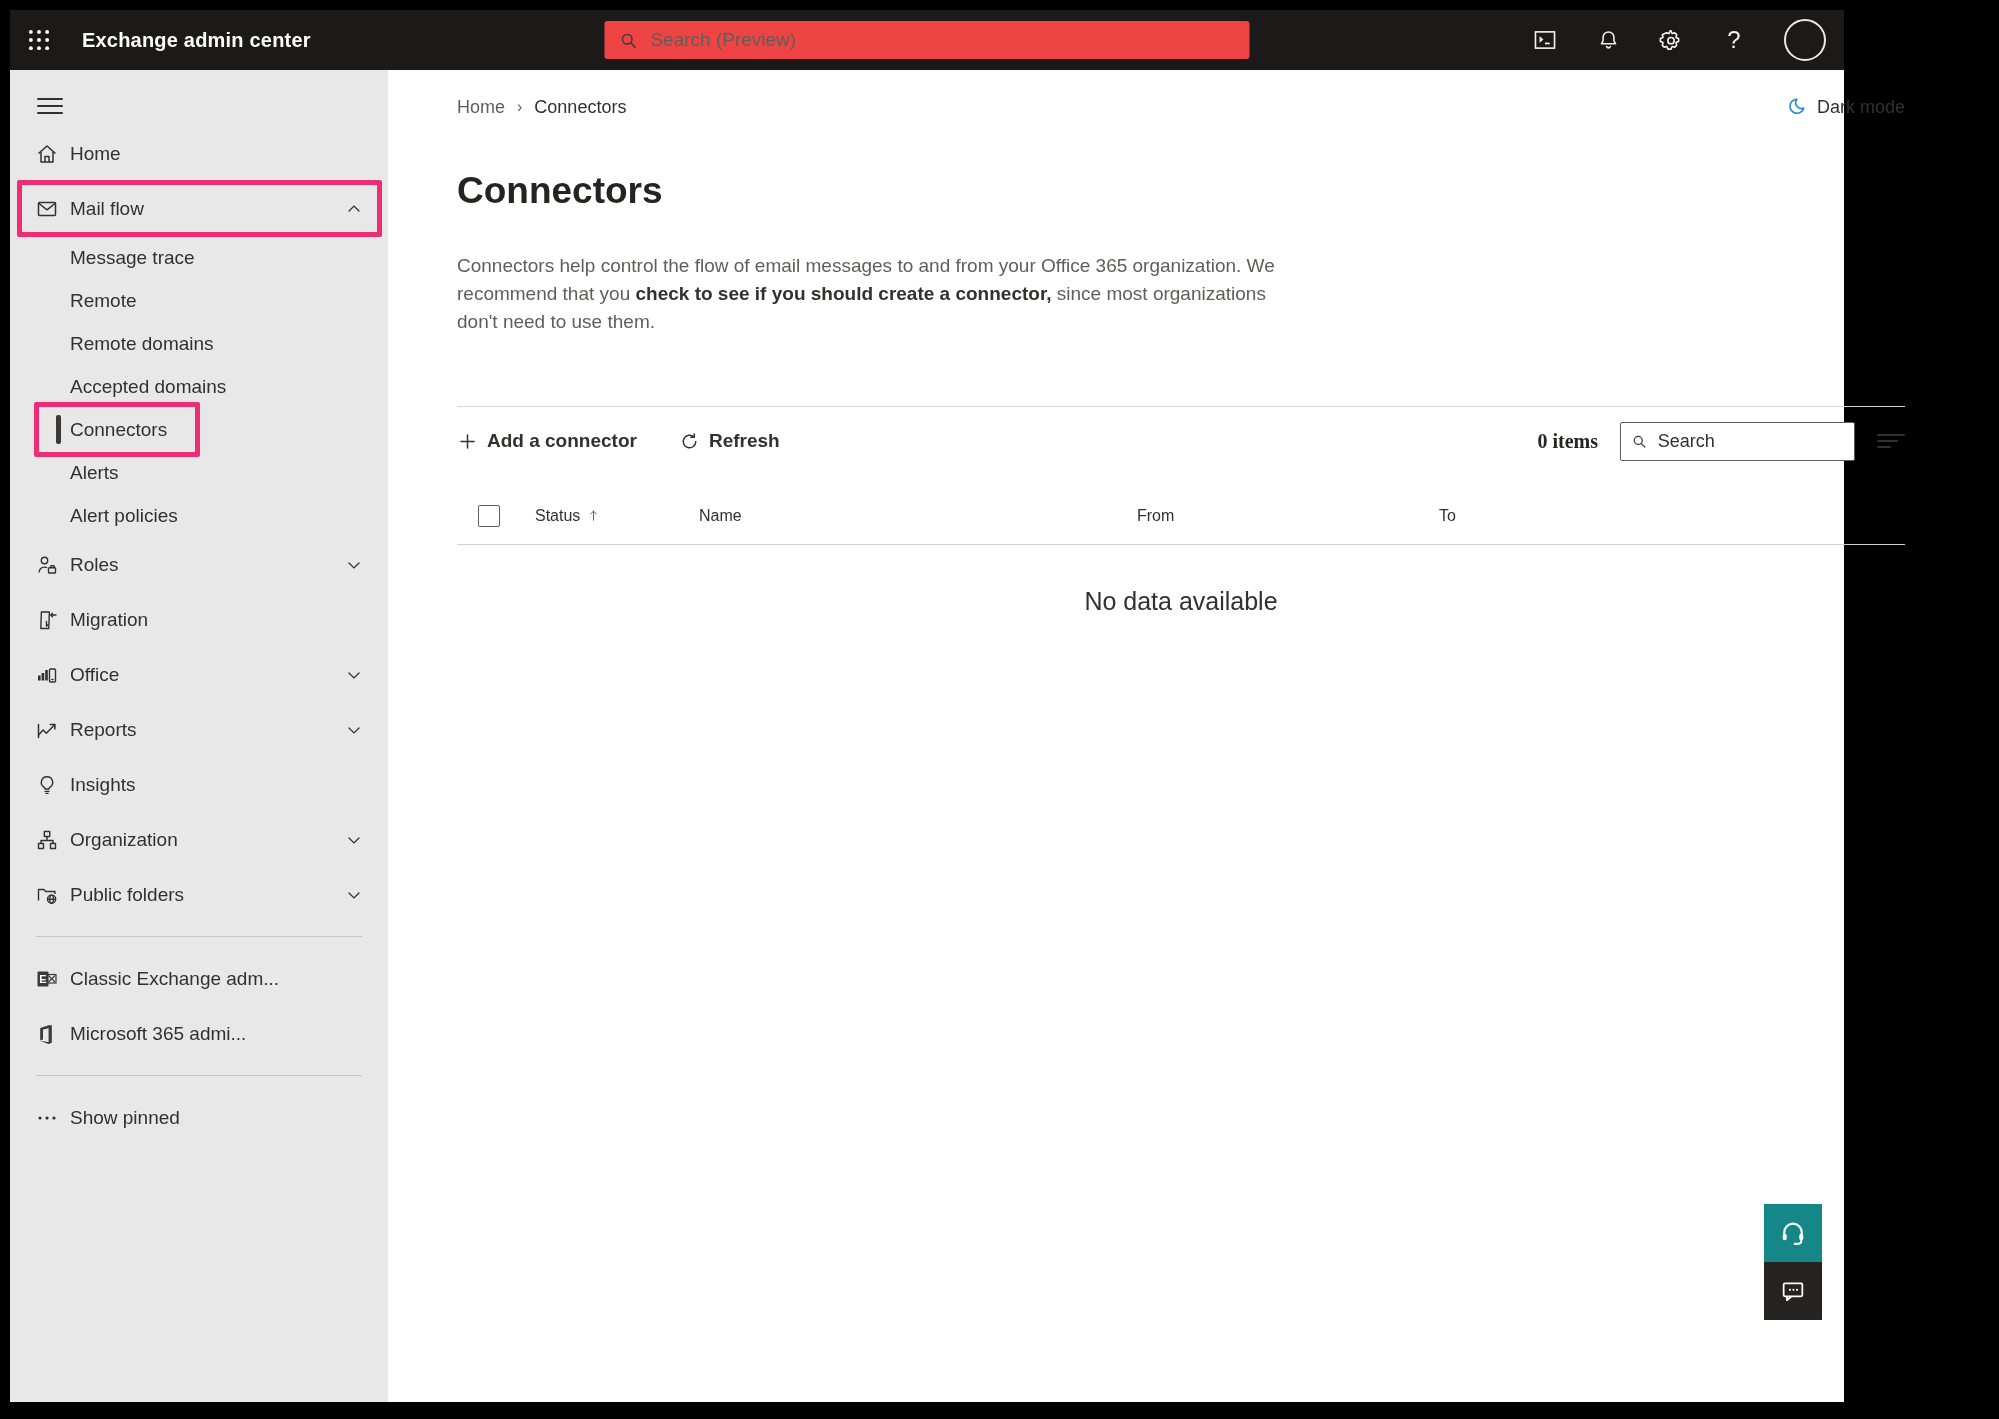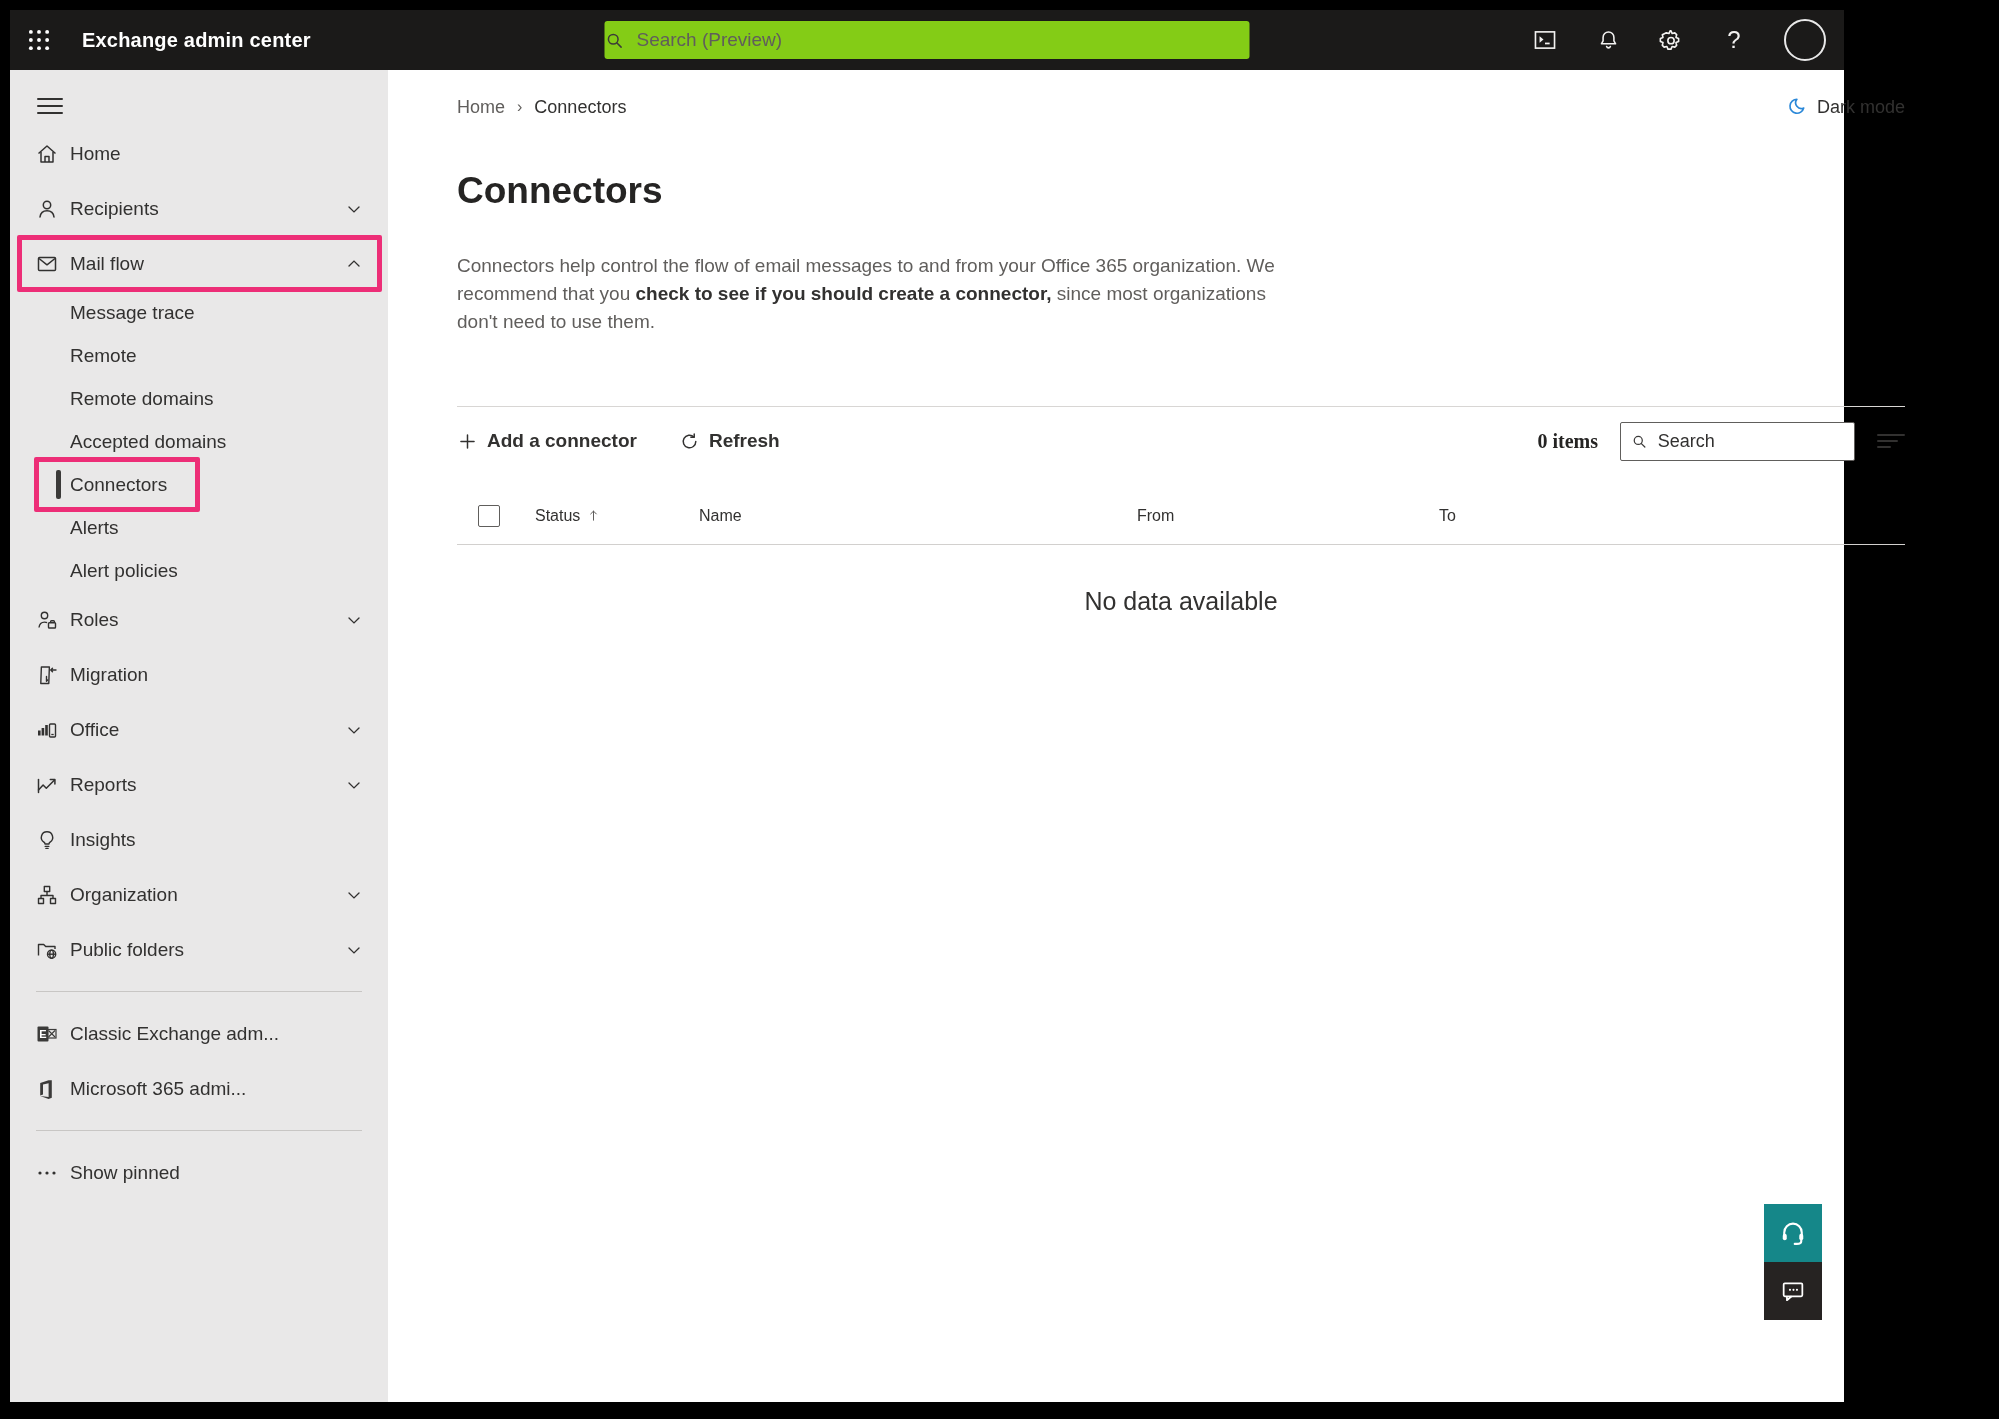--- a/index.html
+++ b/index.html
@@ -6,21 +6,21 @@
   html,body { width:1999px; height:1419px; overflow:hidden; background:#000;
               font-family:"Liberation Sans", sans-serif; }
   .frame { width:1858px; height:1419px; background:#000; padding:10px 14px 17px 10px; }
   .app { width:100%; height:100%; display:flex; flex-direction:column; background:#fff; position:relative; }
 
   
   .topbar { height:60px; background:#1b1a19; display:flex; align-items:center; position:relative; flex:0 0 auto; }
   .waffle { width:58px; height:60px; display:flex; align-items:center; justify-content:center; cursor:pointer; }
   .app-title { color:#fff; font-size:20px; font-weight:700; letter-spacing:.2px; margin-left:14px; white-space:nowrap; }
   .top-search { position:absolute; left:50%; top:11px; transform:translateX(-50%); width:645px; height:38px;
-                background:#84cc16; border-radius:3px; display:flex; align-items:center; padding:0 0; }
+                background:#ef4444; border-radius:3px; display:flex; align-items:center; padding:0 14px; }
   .top-search input { border:none; outline:none; background:transparent; font-size:19px; color:#3b3a39;
                       font-family:"Liberation Sans", sans-serif; width:100%; margin-left:12px; }
   .top-search input::placeholder { color:#605e5c; }
   .top-icons { margin-left:auto; display:flex; align-items:center; gap:37px; padding-right:18px; }
   .top-icon { width:26px; height:26px; display:flex; align-items:center; justify-content:center; cursor:pointer; }
   .help-glyph { color:#f3f2f1; font-size:24px; font-weight:400; }
   .avatar { width:42px; height:42px; border:2px solid #e9e9e9; border-radius:50%; background:#1b1a19; cursor:pointer; }
 
   
   .shell { flex:1; display:flex; min-height:0; }
@@ -151,30 +151,20 @@
 
       <div class="nav-item">
         <svg class="ic" viewBox="0 0 24 24" fill="none" stroke="#323130" stroke-width="1.5" stroke-linejoin="round">
           <path d="M3.5 11.5L12 4l8.5 7.5"></path>
               <path d="M6 10v10h12V10"></path>
               <path d="M10 20v-5.5h4V20"></path>
         </svg>
         <span>Home</span>
       </div>
 
-      <div class="nav-item">
-        <svg class="ic" viewBox="0 0 24 24" fill="none" stroke="#323130" stroke-width="1.5" stroke-linecap="round">
-          <circle cx="12" cy="8" r="3.7"></circle>
-              <path d="M5 20c.5-4.2 3.1-6.3 7-6.3s6.5 2.1 7 6.3"></path>
-        </svg>
-        <span>Recipients</span>
-        <svg class="chev" viewBox="0 0 24 24" fill="none" stroke="#323130" stroke-width="1.6" stroke-linecap="round">
-          <path d="M6 9.5l6 6 6-6"></path>
-        </svg>
-      </div>
 
       <div class="nav-item">
         <div class="ann-box ann-mailflow"></div>
         <svg class="ic" viewBox="0 0 24 24" fill="none" stroke="#323130" stroke-width="1.5" stroke-linejoin="round">
           <rect x="3.5" y="5.5" width="17" height="13" rx="1"></rect>
               <path d="M4 6.5l8 6.3 8-6.3"></path>
         </svg>
         <span>Mail flow</span>
         <svg class="chev" viewBox="0 0 24 24" fill="none" stroke="#323130" stroke-width="1.6" stroke-linecap="round">
           <path d="M6 14.5l6-6 6 6"></path>

